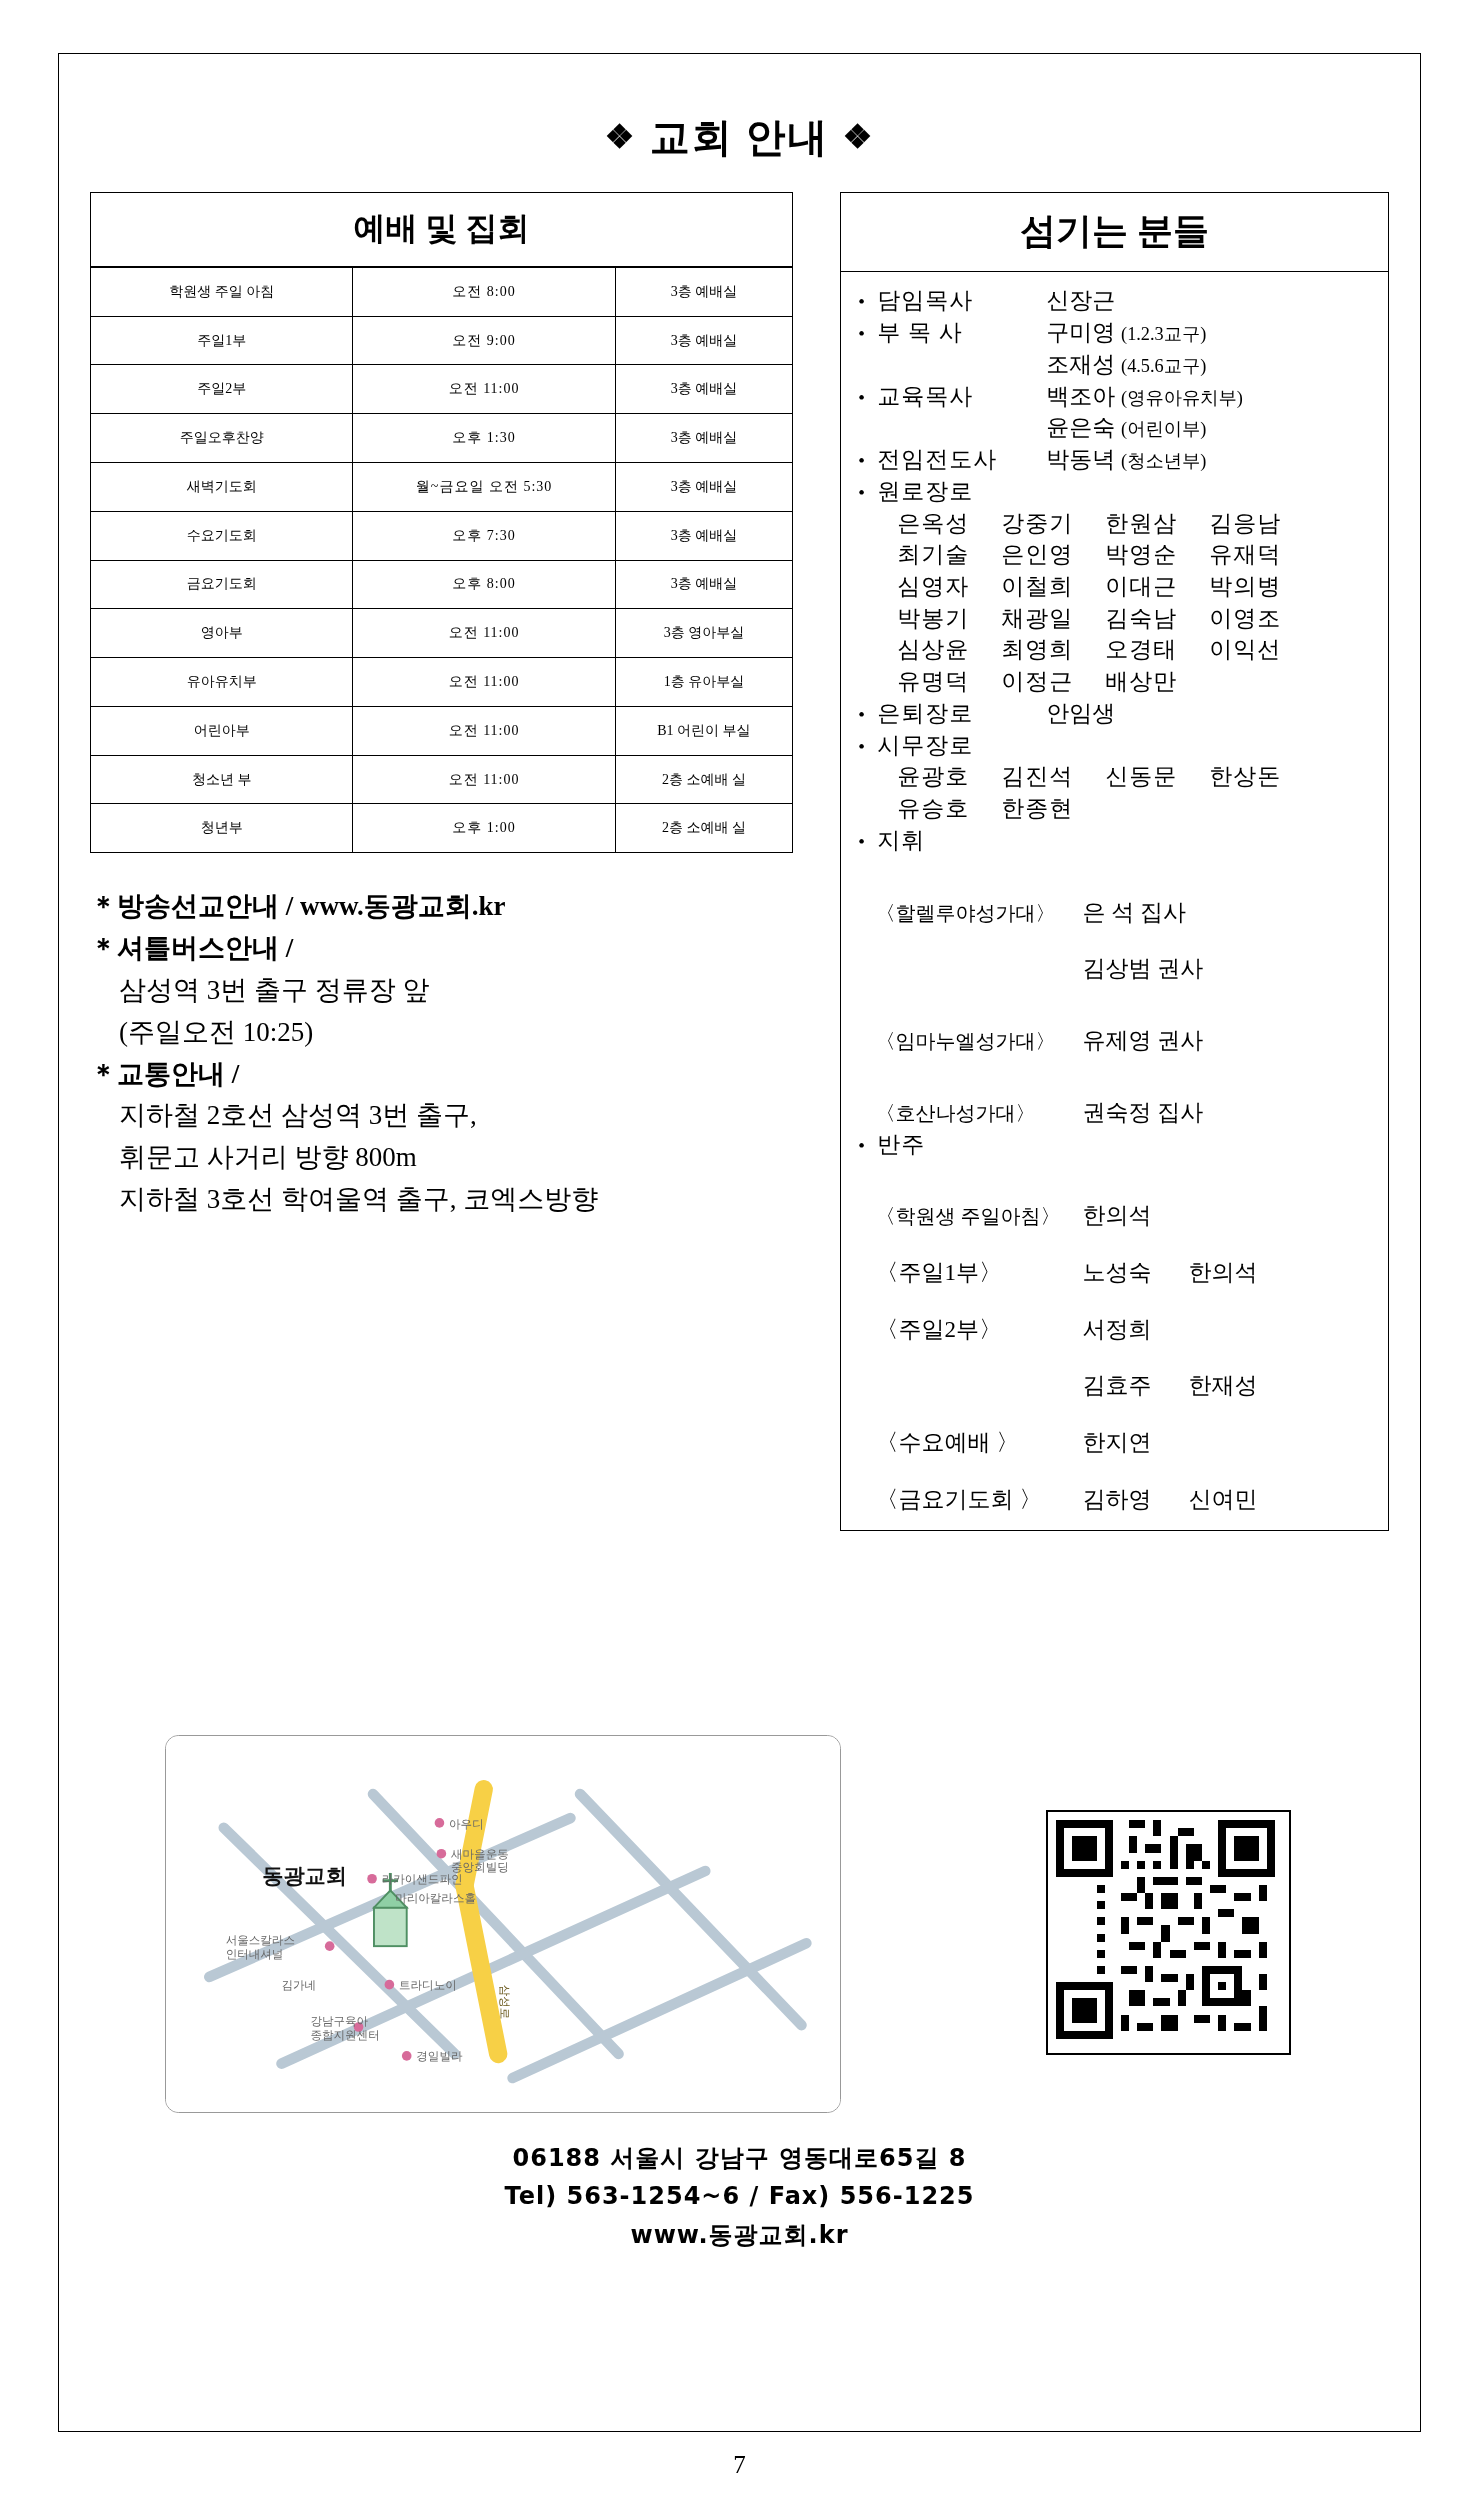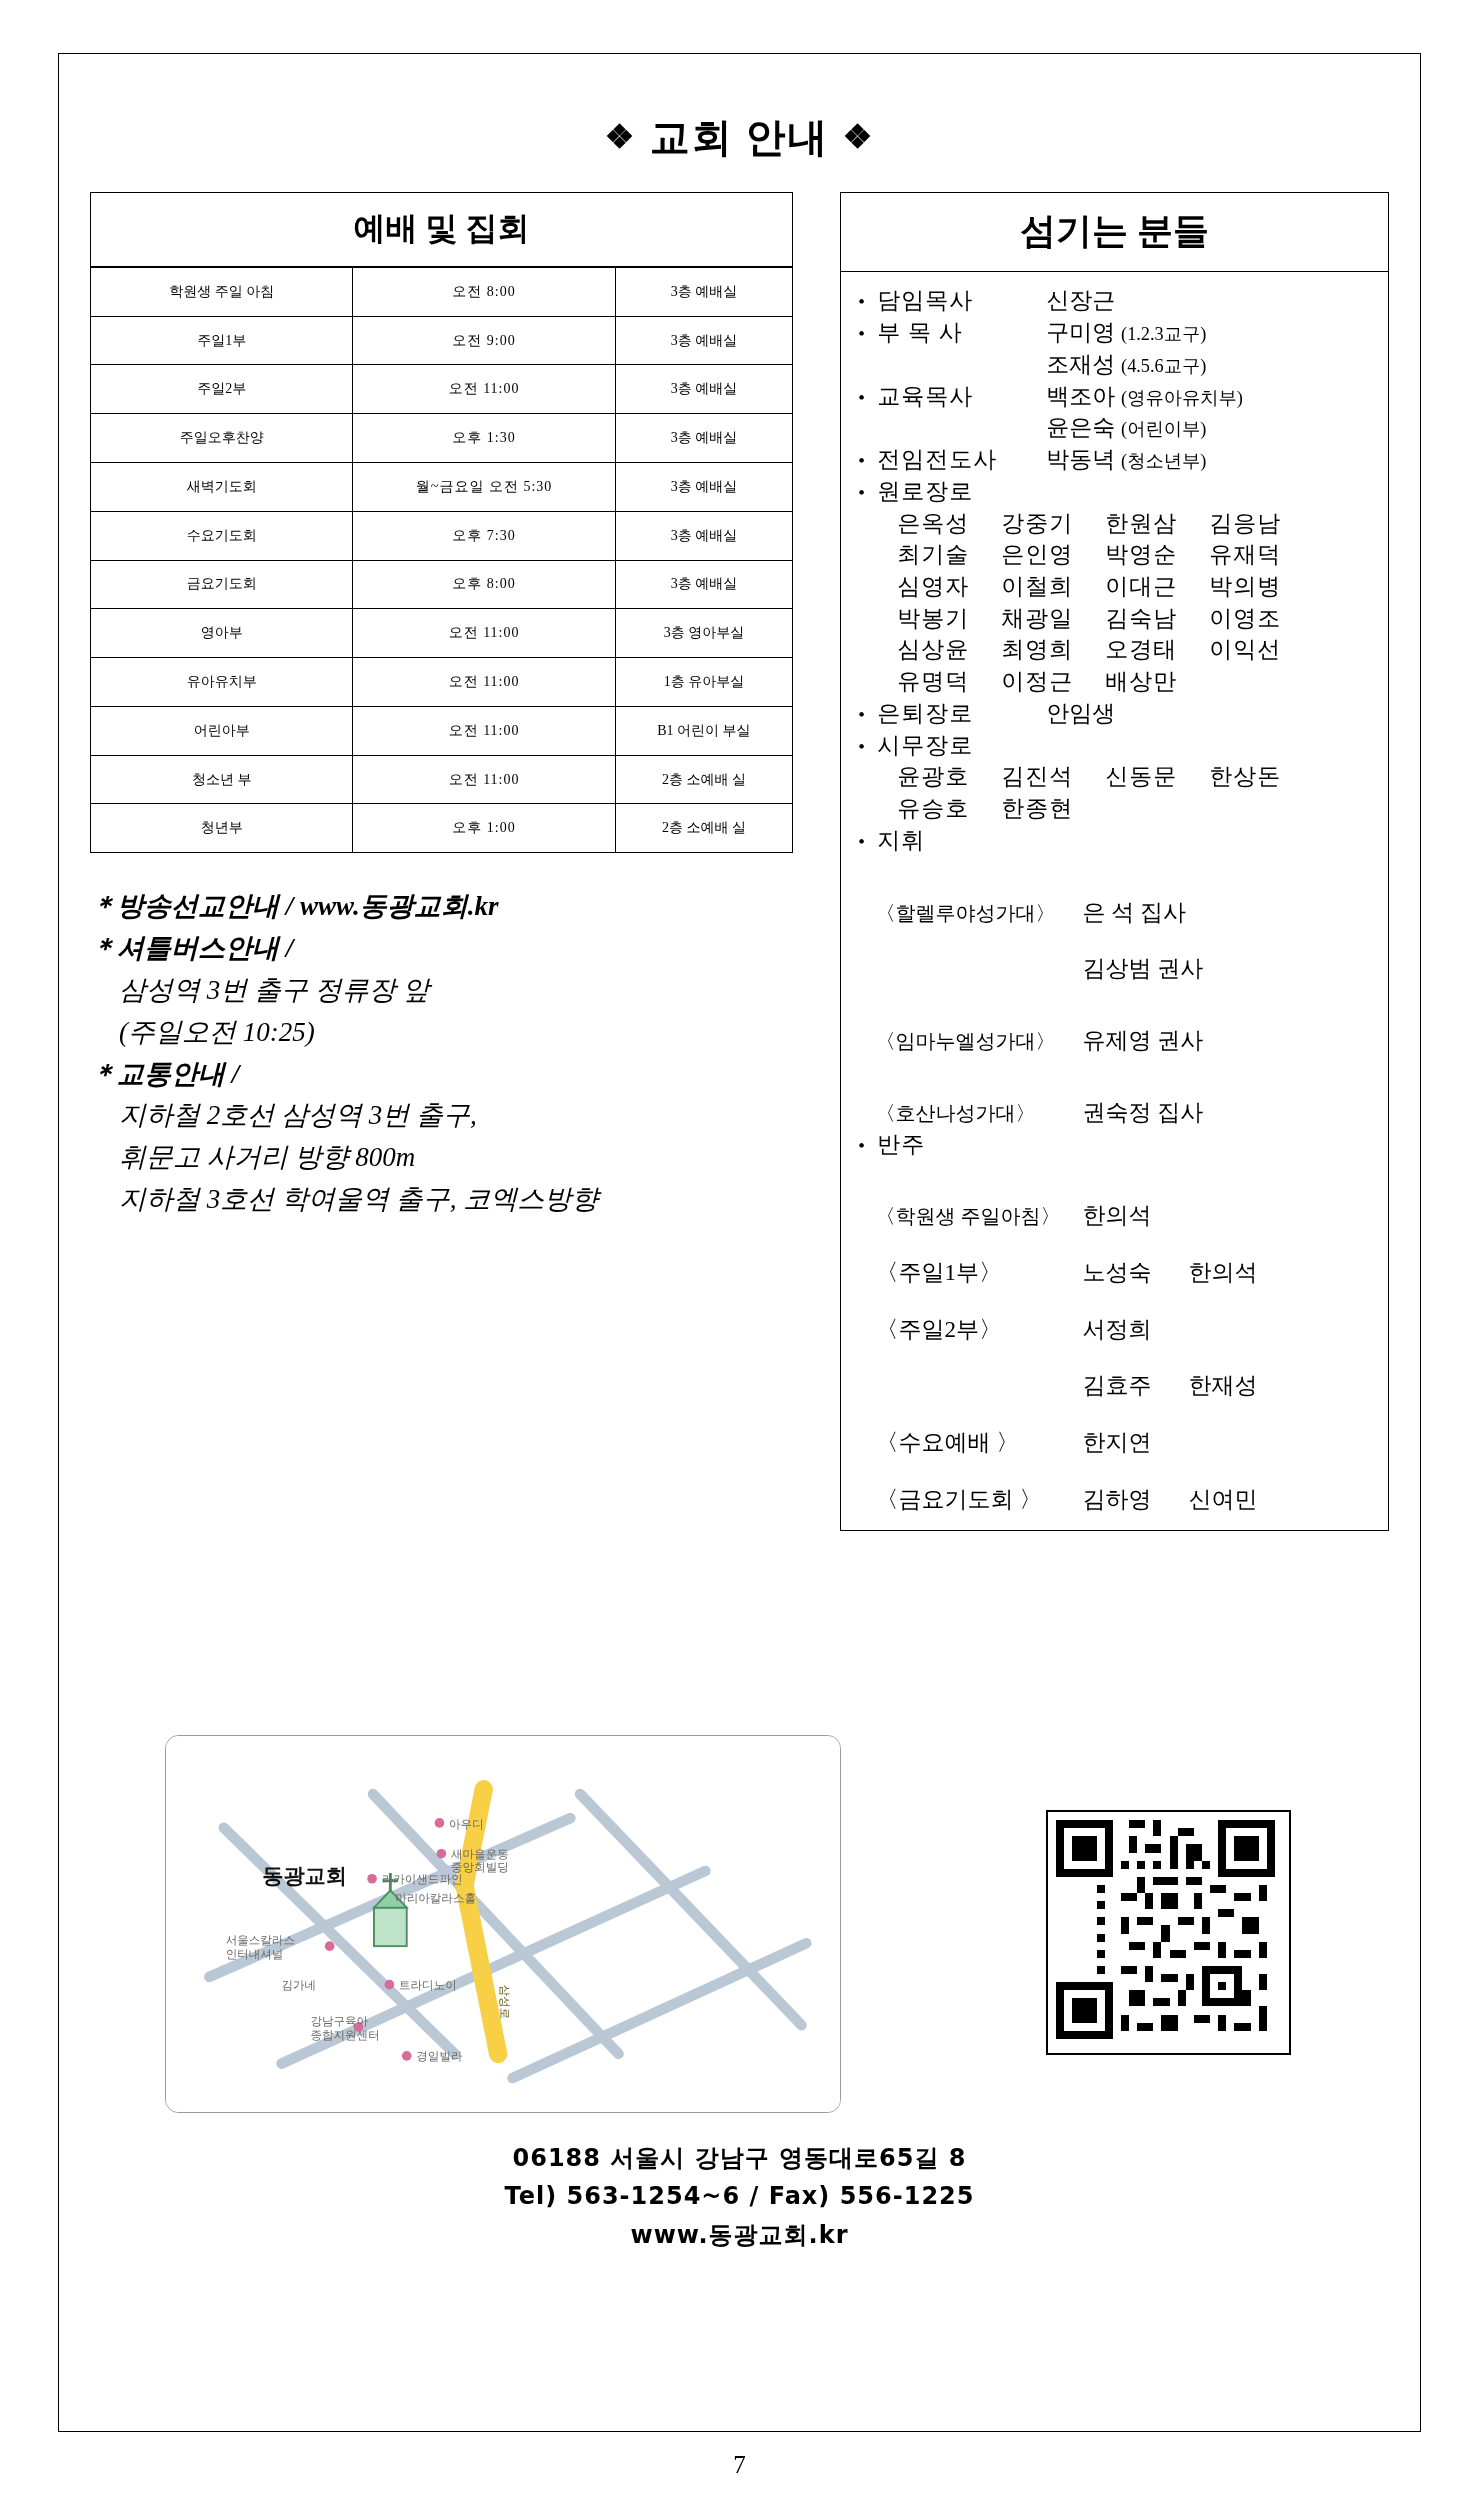--- a/index.html
+++ b/index.html
@@ -83,21 +83,21 @@
   table.sched tr td:first-child { border-left: none; }
   table.sched tr td:last-child { border-right: none; }
   table.sched tr:last-child td { border-bottom: none; }
 
   
   .notes {
     margin-top: 33px;
     font-size: 27px;
     line-height: 1.55;
   }
-  .note-line { white-space: pre; font-style: italic; }
+  .note-line { white-space: pre; }
   .note-line.star { font-weight: bold; }
   .note-line.indent { padding-left: 29px; }
 
   
   .serv-box {
     border: 1.9px solid #000;
     box-sizing: border-box;
     height: 1339px;
   }
   .serv-head {

